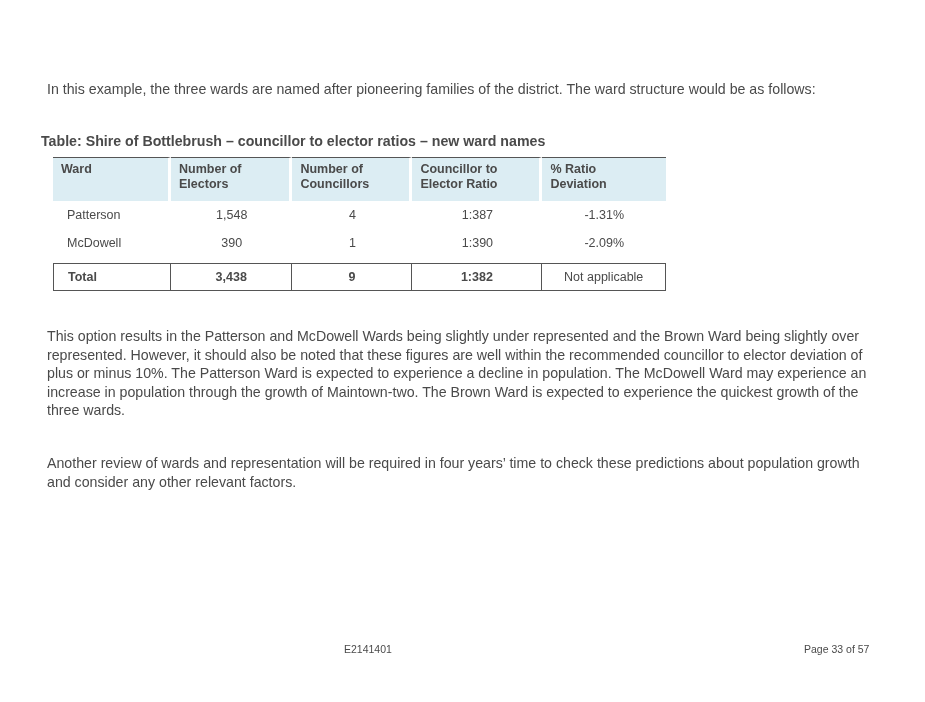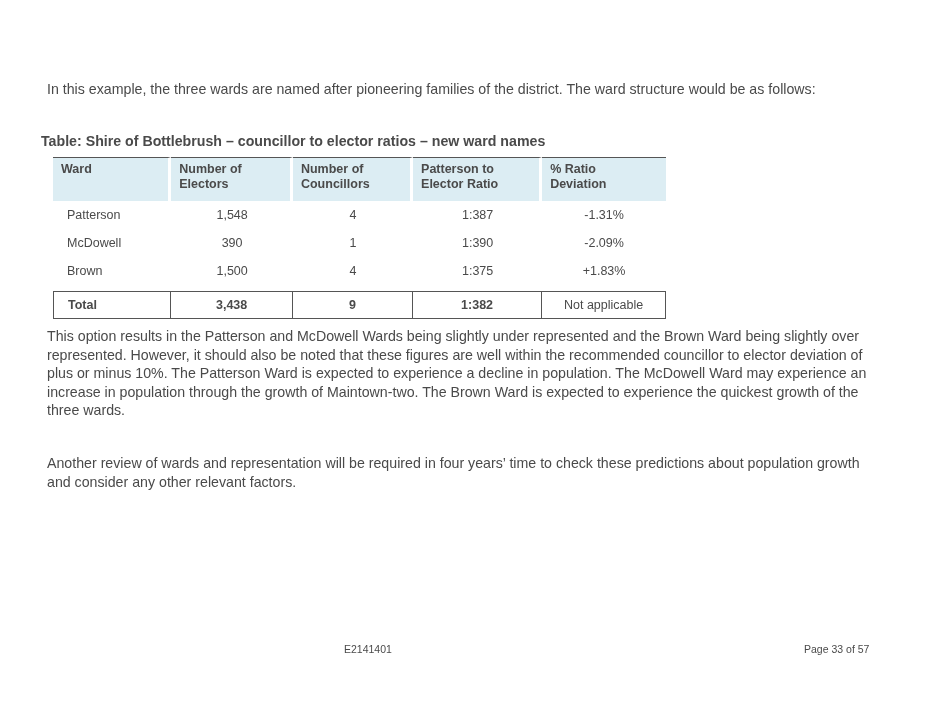--- a/index.html
+++ b/index.html
@@ -134,21 +134,21 @@
       </th>
       <th class="col-electors">
         <span>Number of</span><br>
         <span>Electors</span>
       </th>
       <th class="col-councillors">
         <span>Number of</span><br>
         <span>Councillors</span>
       </th>
       <th class="col-ratio">
-        <span>Patterson to</span><br>
+        <span>Councillor to</span><br>
         <span>Elector Ratio</span>
       </th>
       <th class="col-deviation">
         <span>% Ratio</span><br>
         <span>Deviation</span>
       </th>
     </tr>
   </thead>
   <tbody>
     <tr>
@@ -158,27 +158,20 @@
       <td class="num">1:387</td>
       <td class="num">-1.31%</td>
     </tr>
     <tr>
       <td class="name">McDowell</td>
       <td class="num">390</td>
       <td class="num">1</td>
       <td class="num">1:390</td>
       <td class="num">-2.09%</td>
     </tr>
-    <tr>
-      <td class="name">Brown</td>
-      <td class="num">1,500</td>
-      <td class="num">4</td>
-      <td class="num">1:375</td>
-      <td class="num">+1.83%</td>
-    </tr>
     <tr class="spacer">
       <td colspan="5"></td>
     </tr>
     <tr class="total">
       <td class="name">Total</td>
       <td class="num">3,438</td>
       <td class="num">9</td>
       <td class="num">1:382</td>
       <td class="num plain">Not applicable</td>
     </tr>

